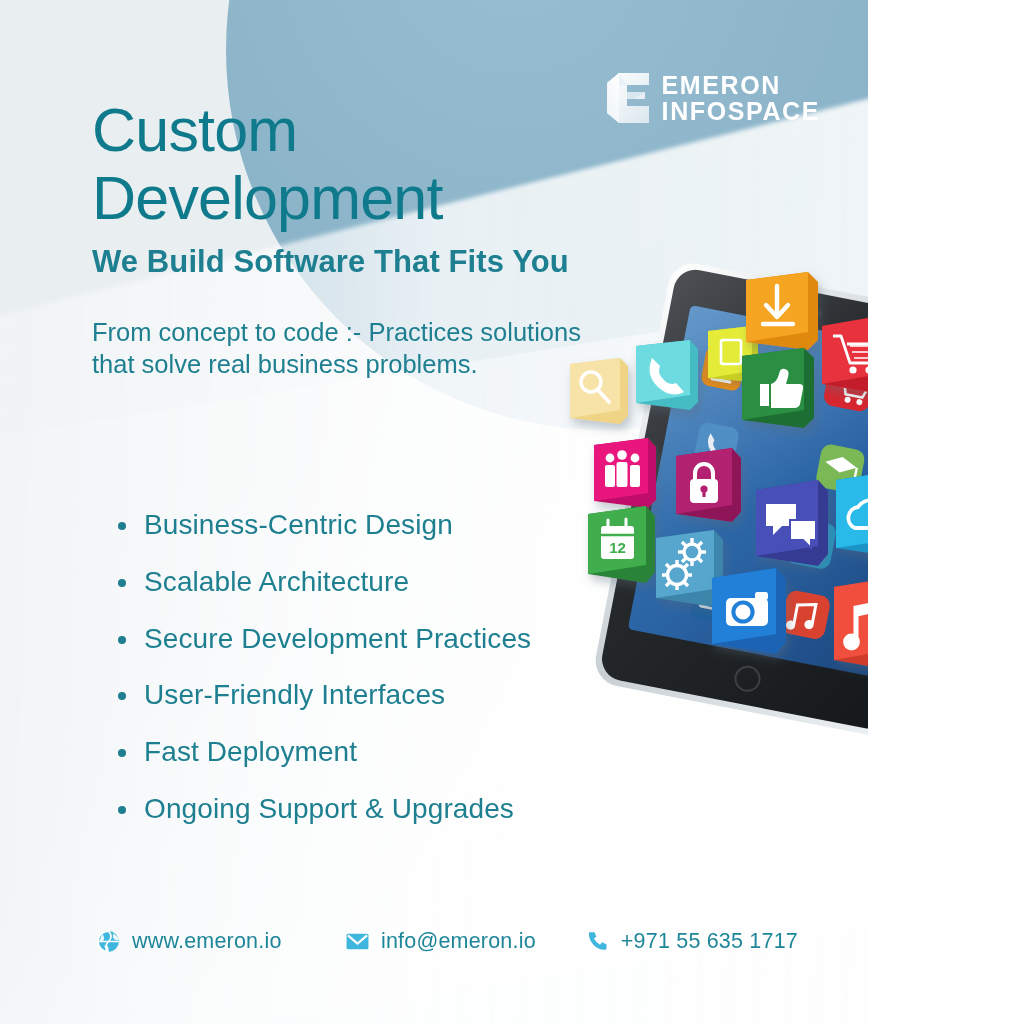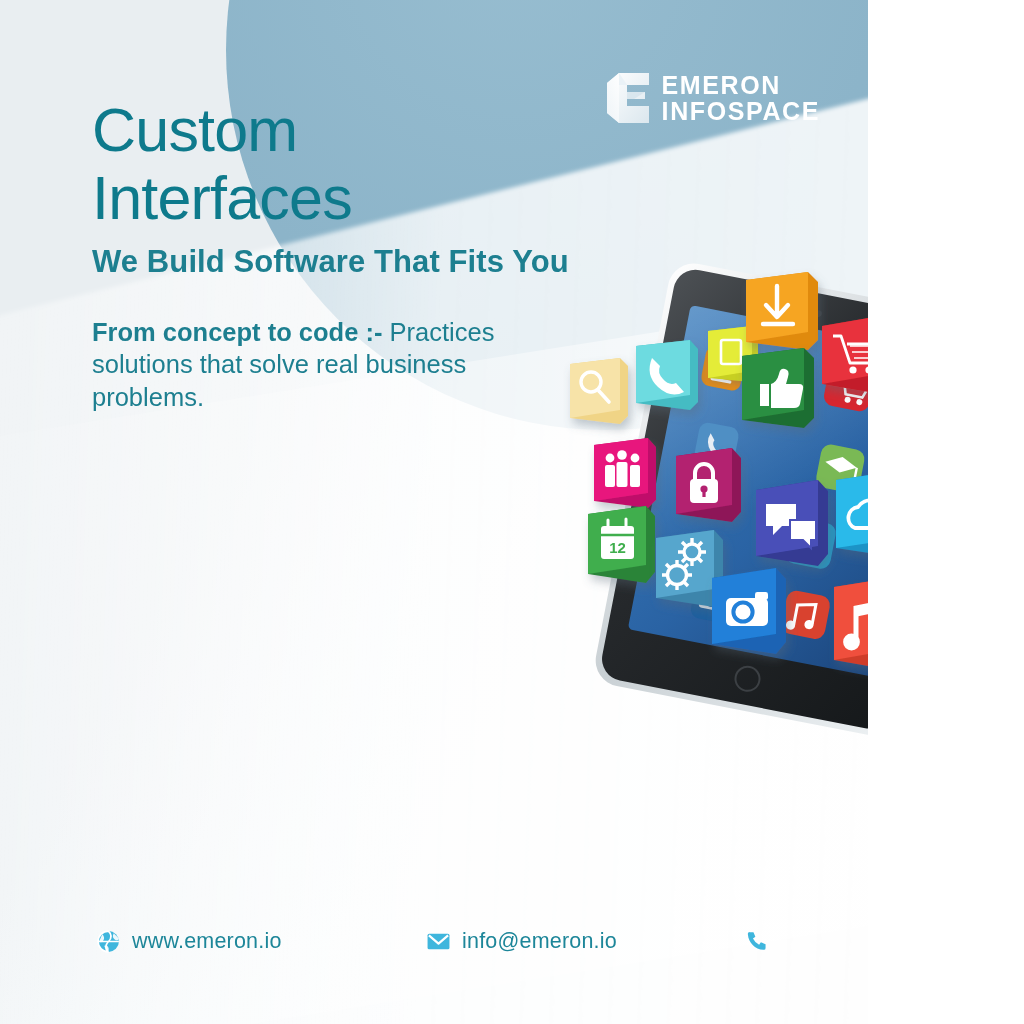--- a/index.html
+++ b/index.html
@@ -87,21 +87,21 @@
     letter-spacing:.1px;
   }
 
   .lede{
     margin-top:36px;
     color:#1d7f90;
     font-size:25.5px;
     line-height:1.28;
     max-width:490px;
   }
-  .lede b{ font-weight:700; }
+  .lede b{ font-weight:400; }
 
   
   .bullets{
     position:absolute;
     left:112px; top:510px;
     z-index:30;
     list-style:none;
   }
   .bullets li{
     position:relative;
@@ -176,28 +176,36 @@
     </svg>
     <div class="logo-words">
       <span>EMERON</span>
       <span>INFOSPACE</span>
     </div>
   </div>
 
   <div class="copy">
     <h1 class="headline">
       <span>Custom</span>
-      <span>Interfaces</span>
+      <span>Development</span>
     </h1>
     <div class="subhead">We Build Software That Fits You</div>
     <p class="lede">
       <b>From concept to code :-</b><span> Practices solutions that solve real business problems.</span>
     </p>
   </div>
 
+  <ul class="bullets">
+    <li>Business-Centric Design</li>
+    <li>Scalable Architecture</li>
+    <li>Secure Development Practices</li>
+    <li>User-Friendly Interfaces</li>
+    <li>Fast Deployment</li>
+    <li>Ongoing Support &amp; Upgrades</li>
+  </ul>
 
   <div class="device-stage">
     <svg viewBox="0 0 470 470">
       <defs>
         <linearGradient id="screen" x1="0" y1="0" x2="1" y2="1">
           <stop offset="0" stop-color="#3a7cbc"></stop>
           <stop offset="55%" stop-color="#2a63a4"></stop>
           <stop offset="100%" stop-color="#1b457c"></stop>
         </linearGradient>
         <linearGradient id="bezel" x1="0" y1="0" x2="1" y2="1">
@@ -390,17 +398,18 @@
         <rect x="1.5" y="4.5" width="21" height="15" rx="1.5" fill="#3fb6dd"></rect>
         <path d="M2.8 6.2 L12 14 l9.2 -7.8" fill="none" stroke="#ffffff" stroke-width="2.1" stroke-linejoin="round"></path>
       </svg>
       <span>info@emeron.io</span>
     </div>
 
     <div class="contact">
       <svg class="c-ico" viewBox="0 0 24 24">
         <path d="M5.5 3 h3.6 l1.8 4.5 l-2.3 1.7 a12 12 0 0 0 5.9 5.9 l1.7 -2.3 l4.5 1.8 v3.6 a1.8 1.8 0 0 1 -2 1.8 C10.5 19.4 4.4 13.3 3.7 5 a1.8 1.8 0 0 1 1.8 -2 z" fill="#3fb6dd"></path>
       </svg>
+      <span>+971 55 635 1717</span>
     </div>
 
   </div>
 
 </div>
 
 </body></html>

